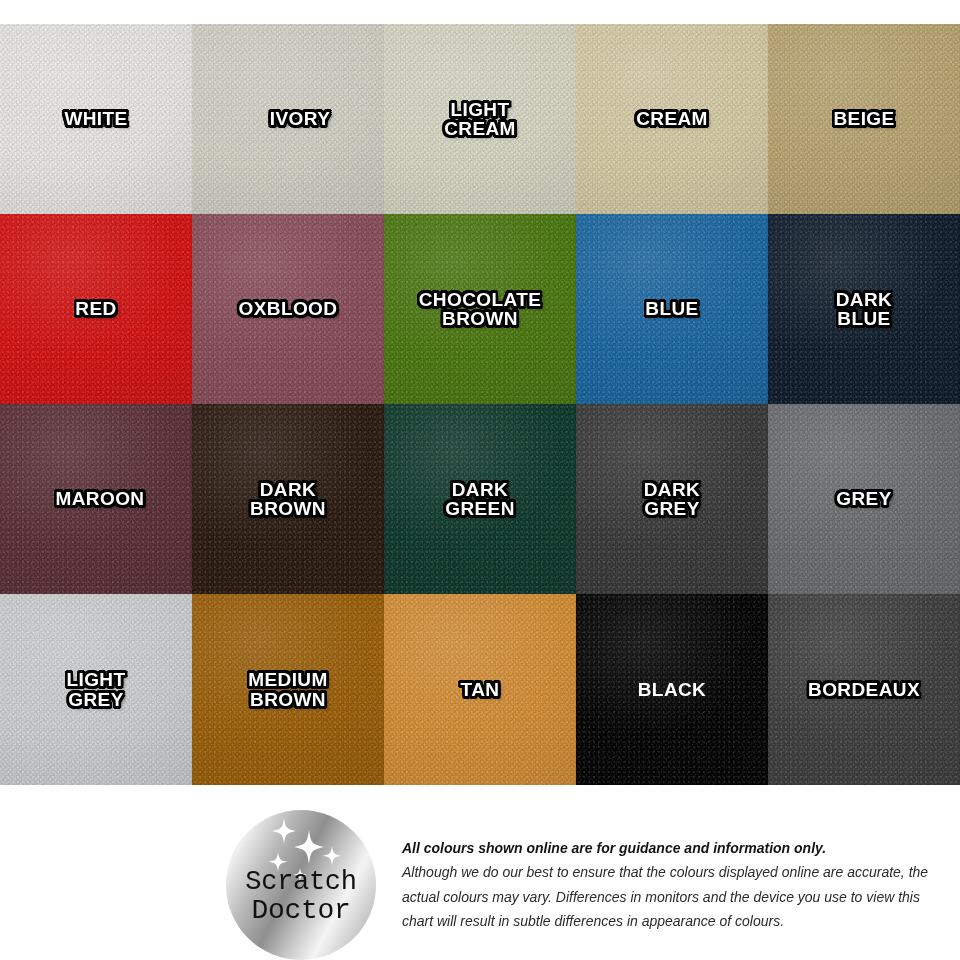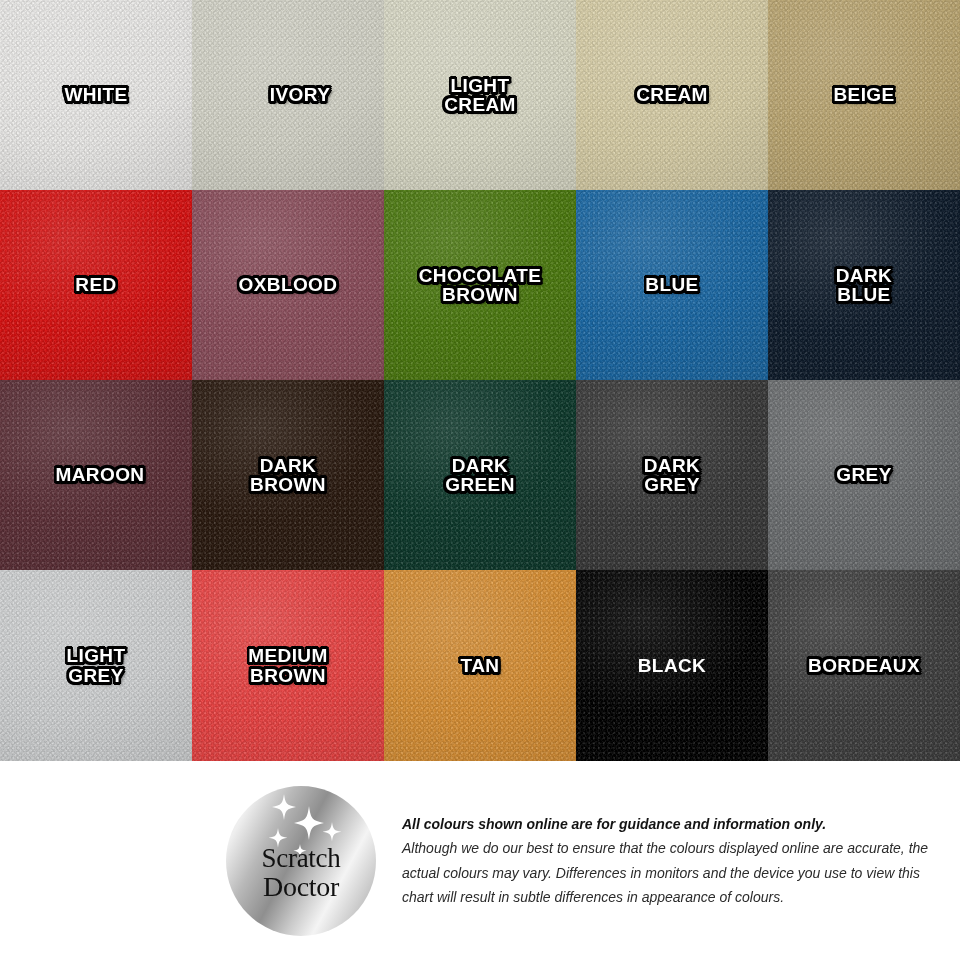--- a/index.html
+++ b/index.html
@@ -4,20 +4,21 @@
 <style>
   * { margin:0; padding:0; box-sizing:border-box; }
   html,body { width:960px; height:960px; background:#ffffff; }
   body { font-family:"Liberation Sans", sans-serif; overflow:hidden; }
 
   #chart {
     width:960px; height:792px;
     display:grid;
     grid-template-columns:repeat(5,192px);
     grid-template-rows:190px 190px 190px 191px 199px;
+    margin-top:24px;
   }
 
   .swatch {
     position:relative;
     display:flex;
     align-items:center;
     justify-content:center;
     overflow:hidden;
   }
   
@@ -86,21 +87,21 @@
         #cfcfcf 84%, #9a9a9a 100%);
     display:flex;
     flex-direction:column;
     align-items:center;
     justify-content:center;
     overflow:hidden;
   }
   .logo-sparkles { position:absolute; top:6px; left:28px; width:100px; height:70px; }
   .logo-text {
     position:relative; z-index:2;
-    font-family:Liberation Serif, serif;
+    font-family:Liberation Mono, monospace;
     font-size:27px;
     line-height:1.02;
     color:#111111;
     text-align:center;
     margin-top:26px;
     letter-spacing:-.3px;
   }
   .logo-text span { display:block; }
   .logo-text .doctor { font-size:28px; }
 
@@ -183,21 +184,21 @@
     </div>
     <div class="swatch" style="background: rgb(110, 113, 115);">
       <div class="swatch-label" style="color: rgb(255, 255, 255);">GREY</div>
     </div>
     <div class="swatch" style="background: rgb(213, 215, 216);">
       <div class="swatch-label" style="color: rgb(255, 255, 255);">
         <span style="display:block">LIGHT</span>
         <span style="display:block">GREY</span>
       </div>
     </div>
-    <div class="swatch" style="background: #ef4444;">
+    <div class="swatch" style="background: #a16207;">
       <div class="swatch-label" style="color: rgb(255, 255, 255);">
         <span style="display:block">MEDIUM</span>
         <span style="display:block">BROWN</span>
       </div>
     </div>
     <div class="swatch" style="background: rgb(221, 147, 54);">
       <div class="swatch-label" style="color: rgb(255, 255, 255); text-align: center;">TAN</div>
     </div>
     <div class="swatch" style="background: rgb(0, 0, 0);">
       <div class="swatch-label no-outline" style="color: rgb(255, 255, 255);">BLACK</div>

